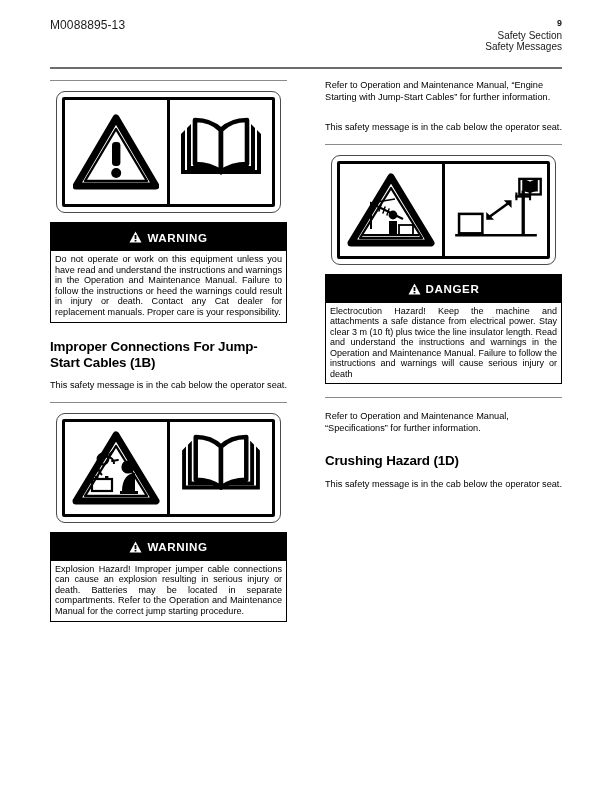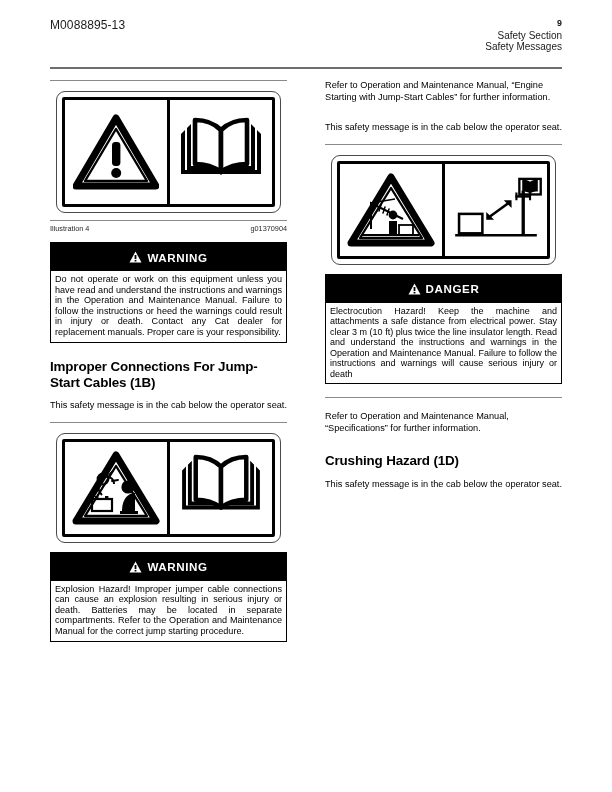--- a/index.html
+++ b/index.html
@@ -220,24 +220,20 @@
             <svg width="92" height="72" viewBox="0 0 92 72" aria-hidden="true">
               <path d="M10 14 L6 18 L6 58 L46 58 L46 54 L10 54 Z" fill="#000"></path>
               <path d="M82 14 L86 18 L86 58 L46 58 L46 54 L82 54 Z" fill="#000"></path>
               <path d="M16 8 L12 12 L12 54 L46 54 L46 50 L16 50 Z" fill="#000"></path>
               <path d="M76 8 L80 12 L80 54 L46 54 L46 50 L76 50 Z" fill="#000"></path>
               <path d="M46 14 C38 6 28 4 20 4 L20 48 C28 48 38 50 46 56 Z" fill="#fff" stroke="#000" stroke-width="4.6" stroke-linejoin="round"></path>
               <path d="M46 14 C54 6 64 4 72 4 L72 48 C64 48 54 50 46 56 Z" fill="#fff" stroke="#000" stroke-width="4.6" stroke-linejoin="round"></path>
             </svg>
           </div>
         </div>
-      </div>
-      <div class="caption">
-        <span>Illustration 4</span>
-        <span>g01370904</span>
       </div>
     </div>
 
     <div class="gap-sm"></div>
 
     <div class="alert">
       <div class="alert-bar">
         <span class="tri">
           <svg width="13" height="12" viewBox="0 0 13 12" aria-hidden="true">
             <path d="M6.5 0.6 L12.5 11.4 L0.5 11.4 Z" fill="#fff"></path>

